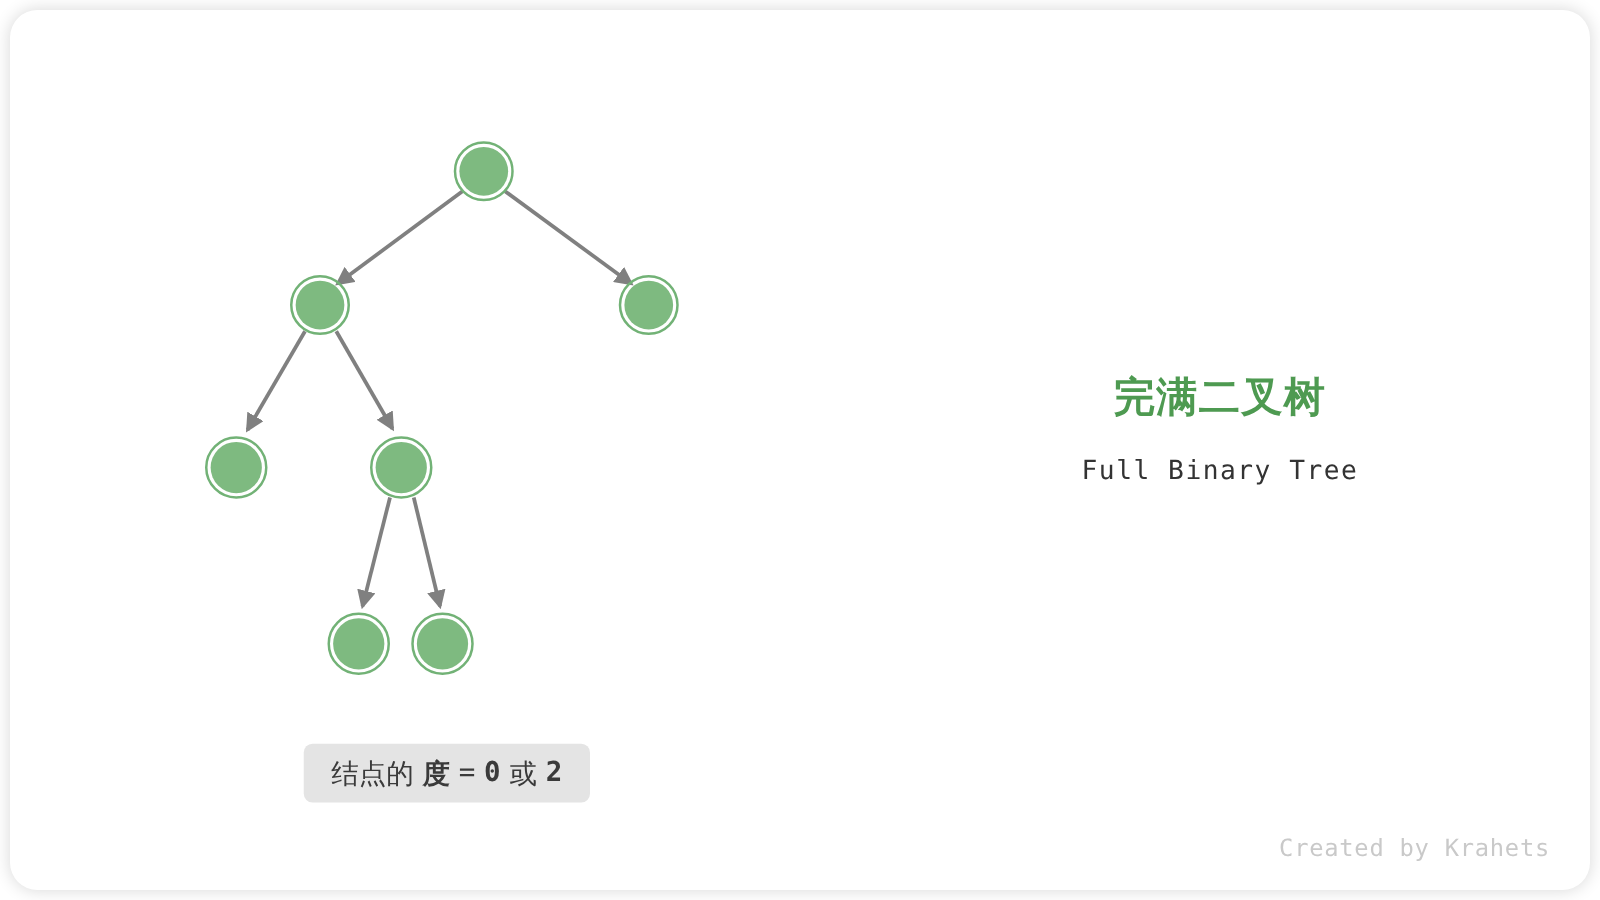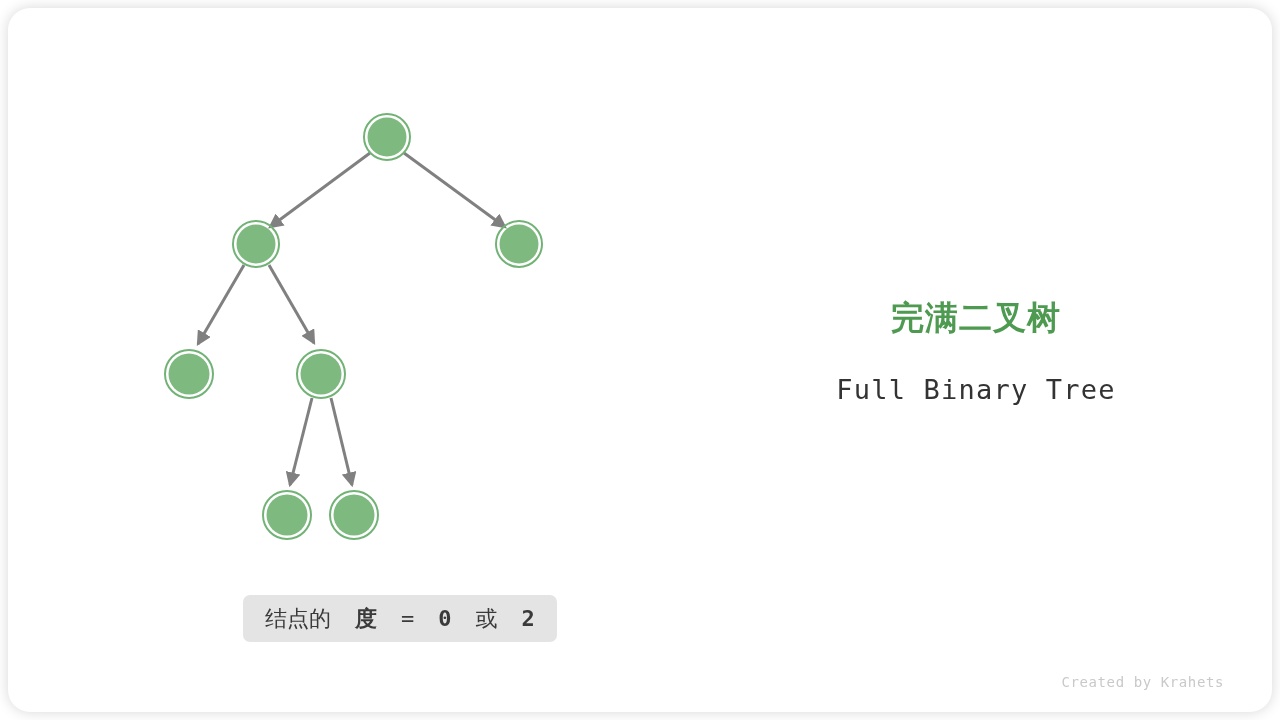--- a/index.html
+++ b/index.html
@@ -51,38 +51,38 @@
     font-family: "Liberation Sans", sans-serif;
     font-size: 33px;
     font-weight: bold;
     color: #4e9a51;
     letter-spacing: 1px;
     line-height: 1.1;
     margin: 0;
   }
   #title-en {
     font-family: "DejaVu Sans Mono", monospace;
-    font-size: 27px;
+    font-size: 21px;
     font-weight: normal;
     color: #333333;
     letter-spacing: 1.2px;
-    margin-top: 38px;
+    margin-top: 28px;
     text-align: center;
   }
   
   #caption-pill {
     position: absolute;
     left: 235px;
     top: 587px;
     height: 47px;
     box-sizing: border-box;
     padding: 0 22px;
     display: flex;
     align-items: center;
-    gap: 24px;
+    gap: 7px;
     background: #e4e4e4;
     border-radius: 7px;
     color: #3a3a3a;
     white-space: nowrap;
   }
   .cap-cn {
     font-family: "Liberation Sans", sans-serif;
     font-size: 22px;
     font-weight: normal;
   }
@@ -97,24 +97,24 @@
     font-weight: normal;
   }
   .cap-mono-b {
     font-family: "DejaVu Sans Mono", monospace;
     font-size: 22px;
     font-weight: bold;
   }
   
   #credit {
     position: absolute;
-    right: 48px;
+    right: 32px;
     bottom: 22px;
     font-family: "DejaVu Sans Mono", monospace;
-    font-size: 14px;
+    font-size: 19px;
     color: #c9c9c9;
     letter-spacing: 0.6px;
   }
 </style>
 </head>
 <body>
 
 <div id="stage">
   <div id="card">
 

